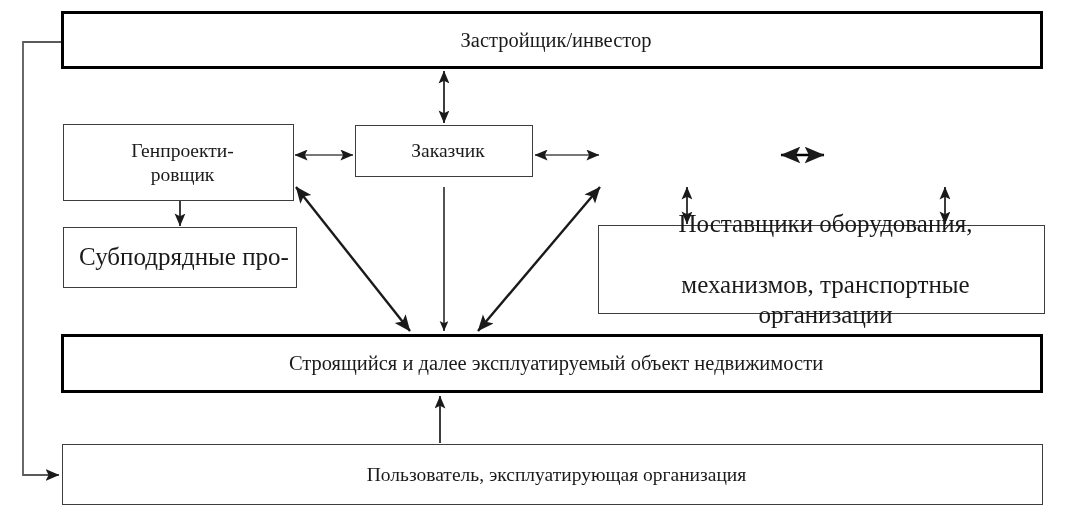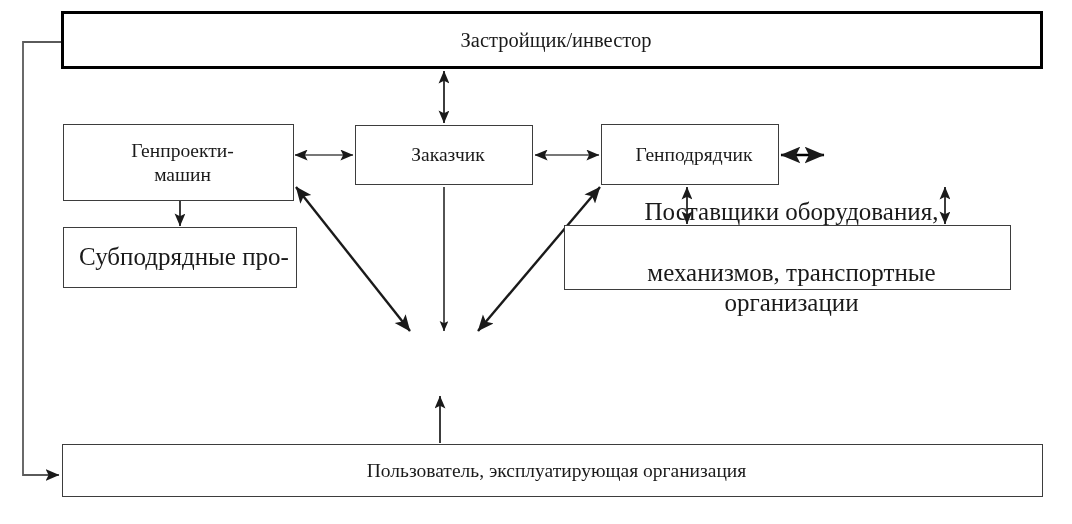--- a/index.html
+++ b/index.html
@@ -48,27 +48,27 @@
   .node-thick {
     border: 3.4px solid #000000;
   }
   .t-20 { font-size: 20.5px; }
   .t-19 { font-size: 19.5px; }
   .t-18 { font-size: 25px; }
 
   
   #node-developer      { left: 61px;  top: 11px;  width: 982px; height: 58px;  }
   #node-gendesigner    { left: 63px;  top: 124px; width: 231px; height: 77px;  }
-  #node-customer       { left: 355px; top: 125px; width: 178px; height: 60px;  }
+  #node-customer       { left: 355px; top: 125px; width: 178px; height: 52px;  }
   #node-gencontractor  { left: 601px; top: 124px; width: 178px; height: 61px;  }
   #node-subcontractors { left: 826px; top: 125px; width: 219px; height: 60px;  }
   #node-subdesign      { left: 63px;  top: 227px; width: 234px; height: 61px;  }
-  #node-suppliers      { left: 564px; top: 225px; width: 447px; height: 65px;  }
+  #node-suppliers      { left: 598px; top: 225px; width: 447px; height: 89px;  }
   #node-object         { left: 61px;  top: 334px; width: 982px; height: 59px;  }
-  #node-user           { left: 62px;  top: 444px; width: 981px; height: 53px;  }
+  #node-user           { left: 62px;  top: 444px; width: 981px; height: 61px;  }
 </style>
 </head>
 <body>
 
 <div id="diagram-root">
 
   <svg id="arrow-layer" viewBox="0 0 1072 524" width="1072" height="524" xmlns="http://www.w3.org/2000/svg">
     <defs>
       <marker id="ah" markerWidth="9" markerHeight="9" refX="7.4" refY="3.2" orient="auto" markerUnits="strokeWidth">
         <path d="M0,0 L7.6,3.2 L0,6.4 L1.6,3.2 z" fill="#1a1a1a"></path>
@@ -133,45 +133,45 @@
     </g>
   </svg>
 
   <div class="node node-thick t-20" id="node-developer">
     <span class="label">Застройщик/инвестор</span>
   </div>
 
   <div class="node node-thin t-19" id="node-gendesigner">
     <span class="label">
       <span>Генпроекти-</span><br>
-      <span>машин</span>
+      <span>ровщик</span>
     </span>
   </div>
 
   <div class="node node-thin t-19" id="node-customer">
     <span class="label">Заказчик</span>
   </div>
 
-  <div class="node node-thin t-19" id="node-gencontractor">
-    <span class="label">Генподрядчик</span>
-  </div>
 
 
   <div class="node node-thin t-18" id="node-subdesign">
     <span class="label">
       <span>Субподрядные про-</span><br>
     </span>
   </div>
 
   <div class="node node-thin t-18" id="node-suppliers">
     <span class="label">
       <span>Поставщики оборудования,</span><br>
       <br>
       <span>механизмов, транспортные организации</span>
     </span>
   </div>
 
+  <div class="node node-thick t-20" id="node-object">
+    <span class="label">Строящийся и далее эксплуатируемый объект недвижимости</span>
+  </div>
 
   <div class="node node-thin t-19" id="node-user">
     <span class="label">Пользователь, эксплуатирующая организация</span>
   </div>
 
 </div>
 
 </body></html>

